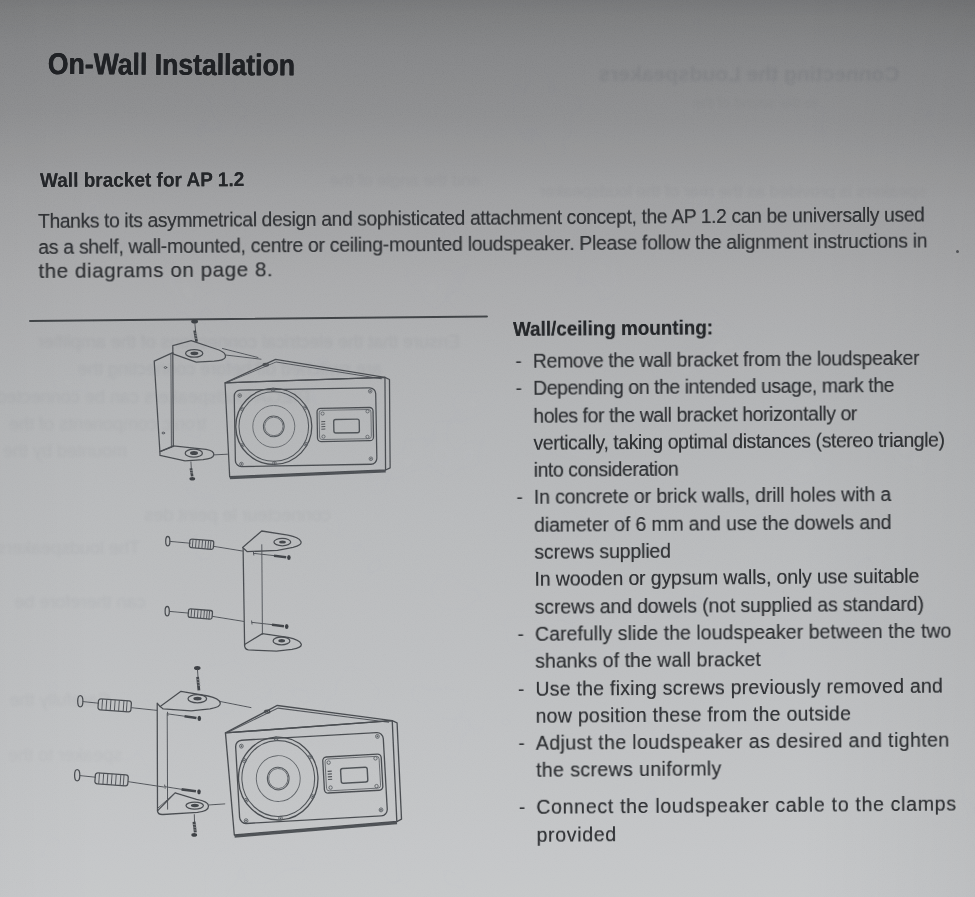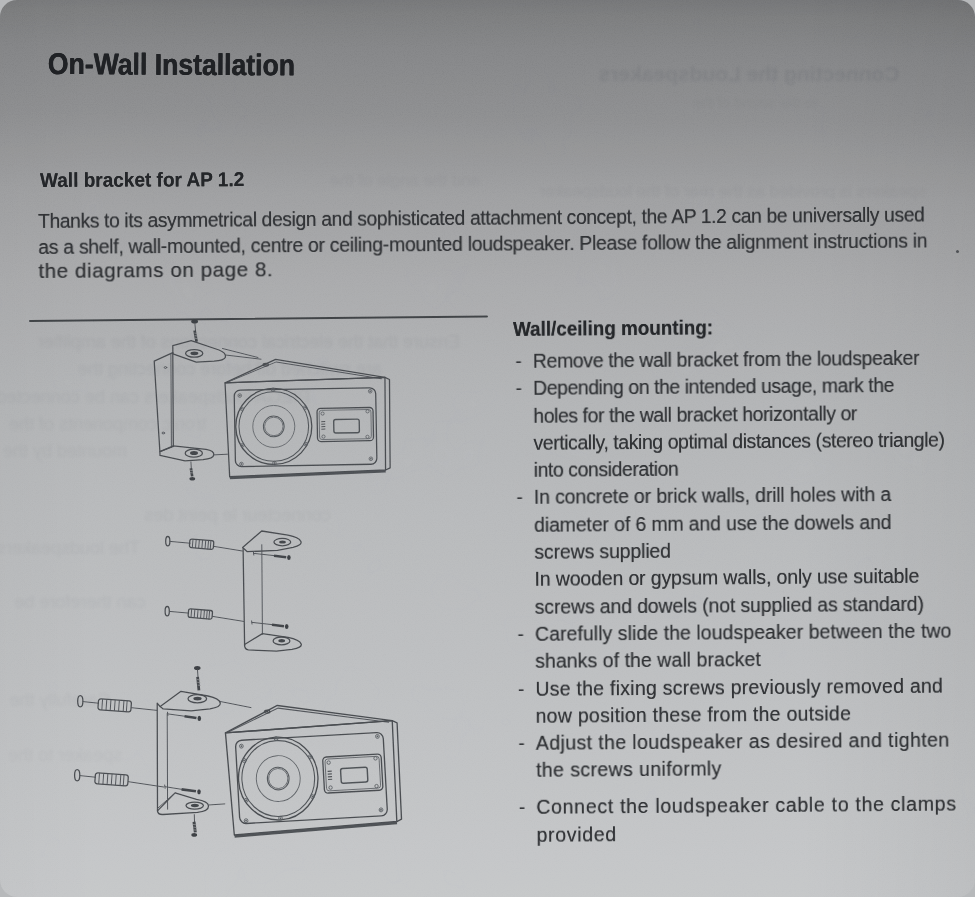--- a/index.html
+++ b/index.html
@@ -2,21 +2,20 @@
 <html><head>
 <meta charset="utf-8">
 <style>
   html,body{margin:0;padding:0;}
   body{width:975px;height:897px;overflow:hidden;background:#b7b9bb;}
   .page{position:relative;width:975px;height:897px;overflow:hidden;
     font-family:"Liberation Sans",sans-serif;
     background:
       linear-gradient(90deg, rgba(0,0,0,0.018) 0%, rgba(0,0,0,0) 10%, rgba(0,0,0,0) 82%, rgba(0,0,0,0.05) 100%),
       linear-gradient(180.6deg,#6e6f71 0%,#767778 2.2%,#7e7f81 6.1%,#87888a 13.4%,#9b9c9e 22.3%,#a7a8aa 32.3%,#b0b2b4 44.6%,#b6b8ba 58%,#bbbdbf 72.5%,#c0c2c4 87%,#c5c7c9 100%);
-    border-radius: 17px;
   }
   .noise{position:absolute;left:0;top:0;width:975px;height:897px;pointer-events:none;}
   .title{position:absolute;left:48px;top:47px;font-size:30px;font-weight:700;color:#1d1f22;
     letter-spacing:0;transform:scaleX(0.886) rotate(0.3deg);transform-origin:left top;white-space:nowrap;
     text-shadow:0 0 0.7px rgba(25,27,30,0.9), 0.4px 0 0.3px rgba(25,27,30,0.55), -0.4px 0 0.3px rgba(25,27,30,0.55);}
   .subheading{position:absolute;left:40px;top:169px;font-size:20px;font-weight:700;color:#212326;
     transform:scaleX(0.95) rotate(-0.25deg);transform-origin:left top;white-space:nowrap;
     text-shadow:0 0 0.6px rgba(25,27,30,0.8);}
   .intro{position:absolute;left:38px;top:210px;transform:rotate(-0.42deg);transform-origin:left top;filter:blur(0.2px);}
   .intro .ln{display:block;white-space:nowrap;color:#2c2e31;text-shadow:0 0 0.5px rgba(35,37,40,0.7);}

